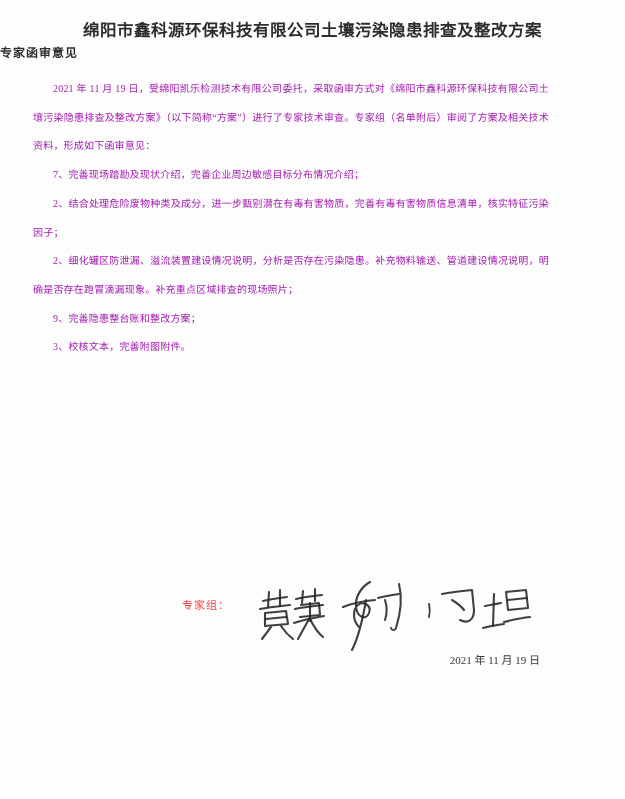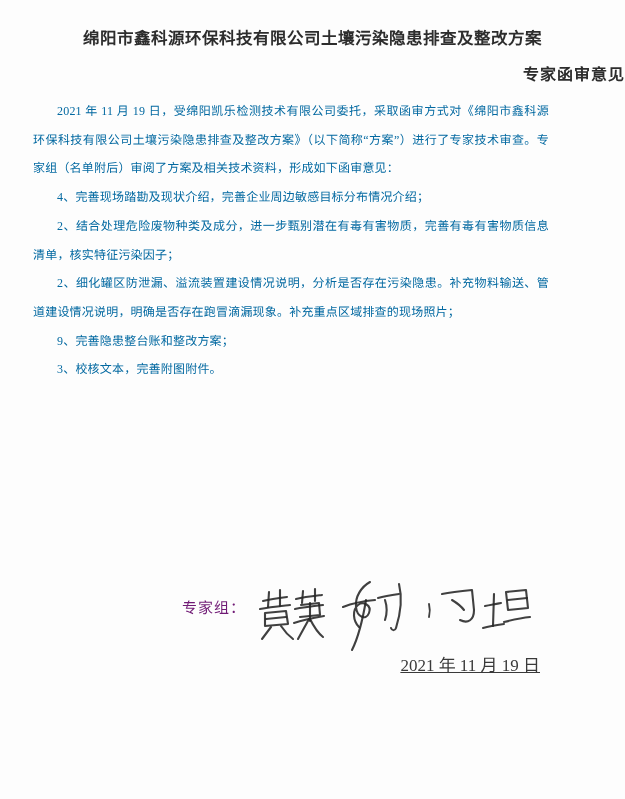--- a/index.html
+++ b/index.html
@@ -7,71 +7,71 @@
     position:relative;
     width:625px;height:799px;
     margin:0 auto;
     background:#fdfdfd;
     font-family:"Liberation Serif","DejaVu Serif",serif;
     color:#383838;
     overflow:hidden;
     box-sizing:border-box;
   }
   .doc-title{
-    padding-top:28px;
+    padding-top:20px;
     text-align:center;
     font-size:16.5px;
     font-weight:bold;
     color:#2d2d2d;
     letter-spacing:0.5px;
     line-height:22px;
   }
   .doc-subtitle{
-    margin-top:15px;
-    text-align:right;
-    font-size:16px;
+    margin-top:1px;
+    text-align:left;
+    font-size:12px;
     font-weight:bold;
     color:#2d2d2d;
     letter-spacing:1px;
     line-height:20px;
   }
   .doc-body{
     margin:12px 62px 0 33px;
     width:516px;
-    font-size:12px;
+    font-size:10px;
     line-height:28.7px;
     text-align:justify;
     text-justify:inter-ideograph;
-    color:#0369a1;
+    color:#a21caf;
     letter-spacing:0.2px;
   }
   .doc-body p{margin:0;text-indent:2em;}
   .sig-label{
     position:absolute;left:182px;top:596px;
-    font-size:15px;color:#701a75;letter-spacing:1px;
+    font-size:11px;color:#ef4444;letter-spacing:1px;
   }
   .sig{position:absolute;}
   .sig path{fill:none;stroke:#262626;stroke-width:2.1;stroke-linecap:round;stroke-linejoin:round;opacity:.88;}
   .sig.thin path{stroke-width:1.9;}
   .date-line{
     position:absolute;top:651px;right:85px;
-    font-size:17px;color:#3a3a3a;text-decoration:underline;
+    font-size:11px;color:#3a3a3a;
   }
 </style>
 </head>
 <body>
 
 <div class="page">
 
   <div class="doc-title">绵阳市鑫科源环保科技有限公司土壤污染隐患排查及整改方案</div>
   <div class="doc-subtitle">专家函审意见</div>
 
   <div class="doc-body">
     <p>2021 年 11 月 19 日，受绵阳凯乐检测技术有限公司委托，采取函审方式对《绵阳市鑫科源环保科技有限公司土壤污染隐患排查及整改方案》（以下简称“方案”）进行了专家技术审查。专家组（名单附后）审阅了方案及相关技术资料，形成如下函审意见：</p>
-    <p>4、完善现场踏勘及现状介绍，完善企业周边敏感目标分布情况介绍；</p>
+    <p>7、完善现场踏勘及现状介绍，完善企业周边敏感目标分布情况介绍；</p>
     <p>2、结合处理危险废物种类及成分，进一步甄别潜在有毒有害物质，完善有毒有害物质信息清单，核实特征污染因子；</p>
     <p>2、细化罐区防泄漏、溢流装置建设情况说明，分析是否存在污染隐患。补充物料输送、管道建设情况说明，明确是否存在跑冒滴漏现象。补充重点区域排查的现场照片；</p>
     <p>9、完善隐患整台账和整改方案；</p>
     <p>3、校核文本，完善附图附件。</p>
   </div>
 
   <div class="sig-label">专家组：</div>
 
   <svg class="sig" style="left:256px;top:587px;" width="72" height="62" viewBox="0 0 72 62" aria-label="黄英">
     <path d="M7,14 C15,12 23,11 31,10"></path>

